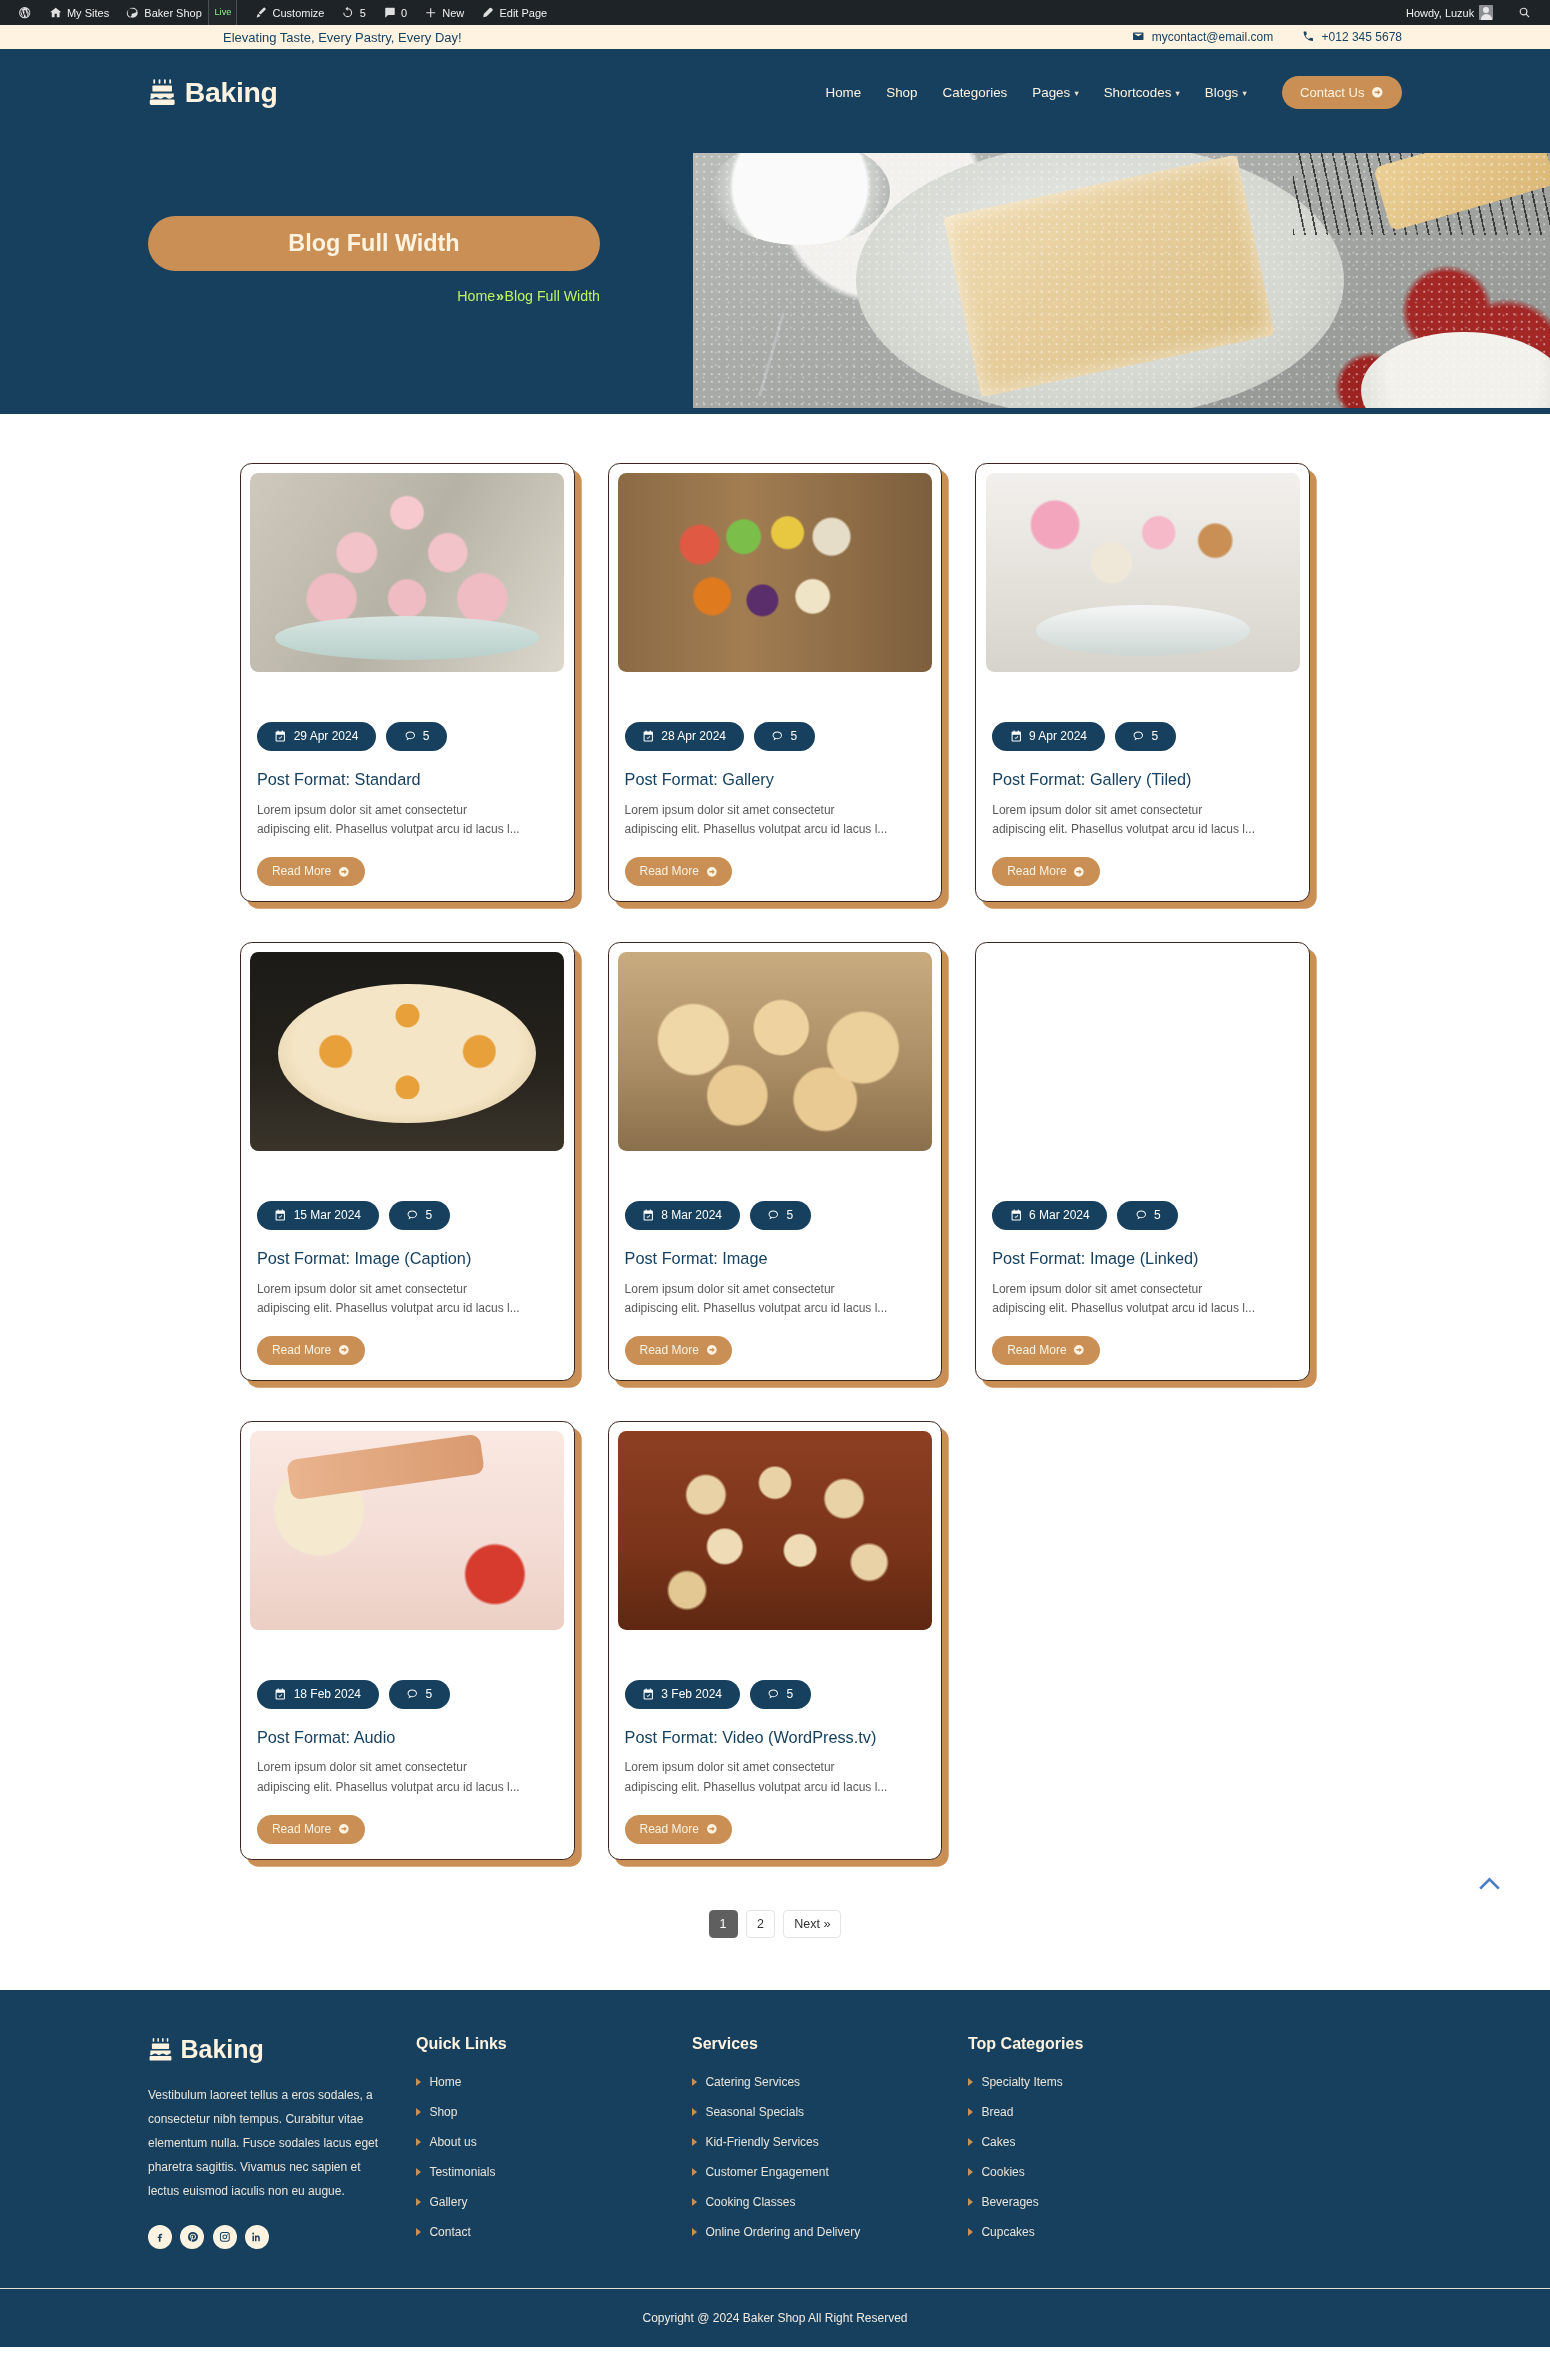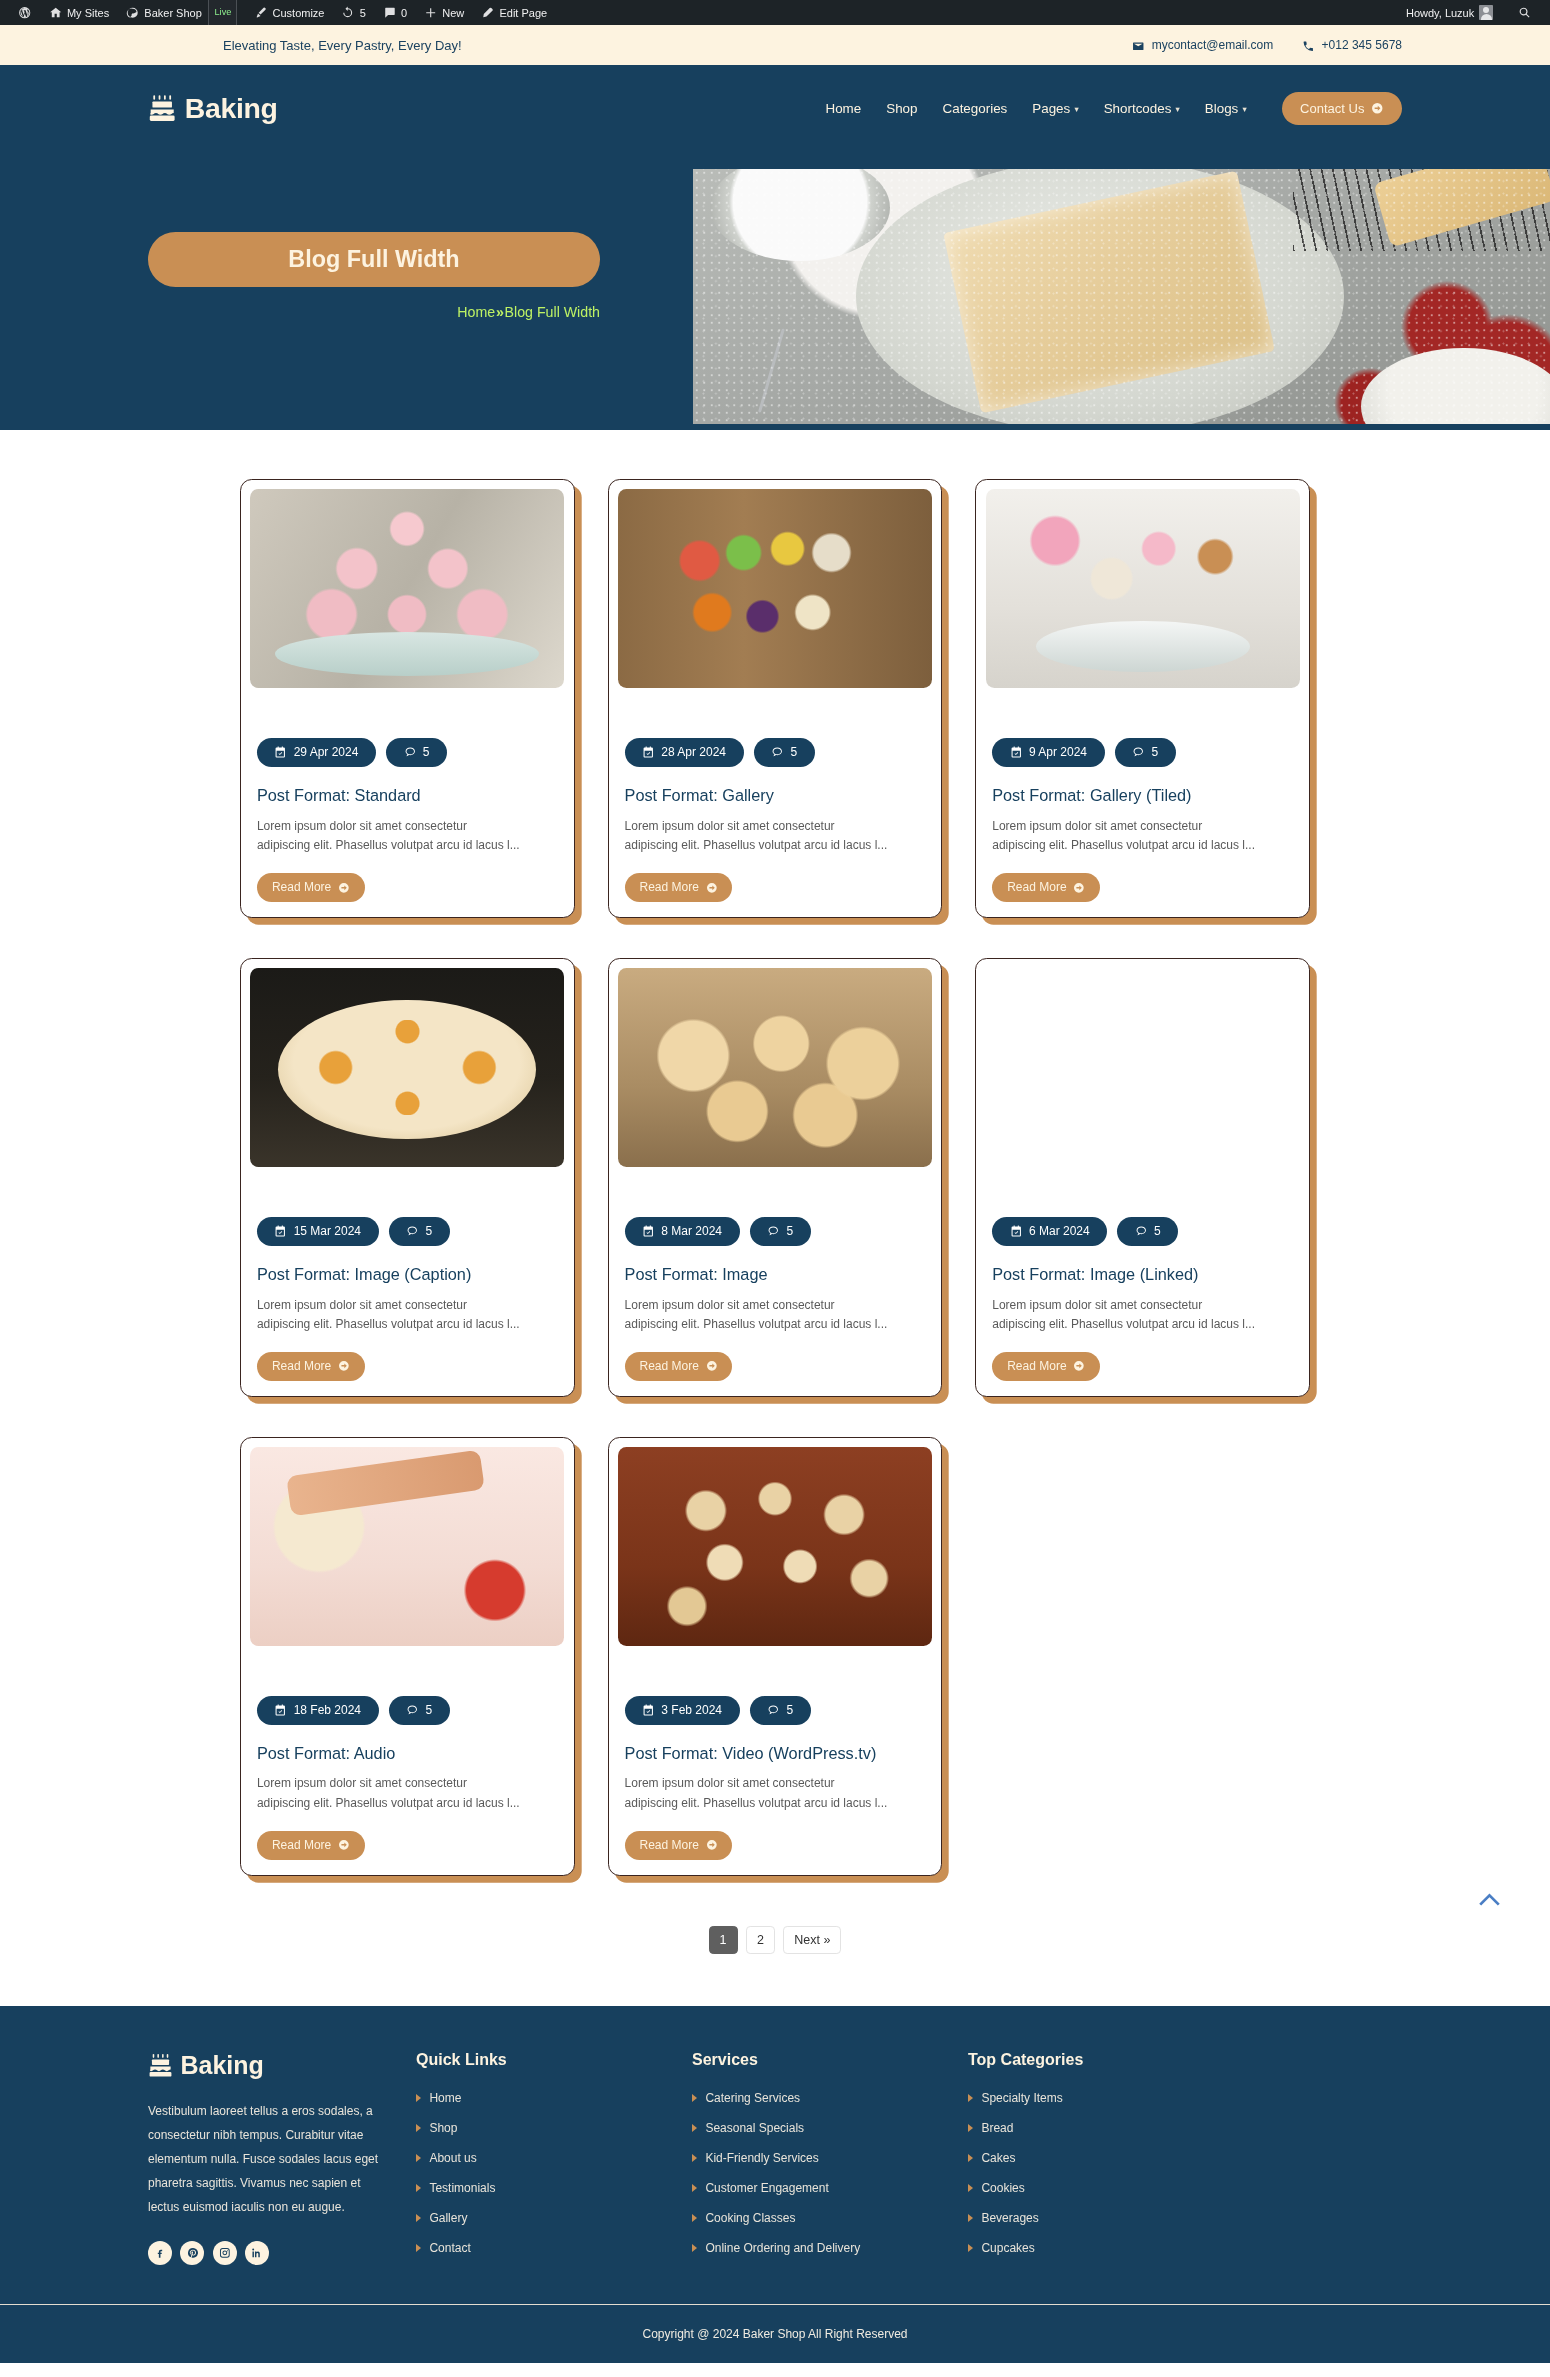--- a/index.html
+++ b/index.html
@@ -51,38 +51,38 @@
   
   .stray-tab {
     position: absolute; left: 38px; top: 25px; width: 43px; height: 13.4px;
     background: #fdf6e6; border: 0.8px solid #cfc8b6; border-top: none;
     border-radius: 0 0 4.2px 4.2px;
   }
 
   
   .topbar {
     background: #fdf3e0;
-    height: 40px;
+    height: 24px;
     display: flex;
     align-items: center;
     padding: 0 0 0 0;
     position: relative;
   }
   .topbar-inner{
     width: 1254px; margin: 0 auto; display:flex; align-items:center; position:relative;
   }
   .tagline {
     font-size: 13px; color: #1b4260; font-weight: 500;
     position:absolute; left: 75px;
   }
   .topbar-right {
     margin-left: auto; display: flex; align-items: center; gap: 28.4px;
     font-size: 12px; color: #1b4260;
   }
-  .tb-contact { display:flex; align-items:flex-end; gap: 7.5px; }
+  .tb-contact { display:flex; align-items:flex-start; gap: 7.5px; }
   .tb-contact svg { width: 12.5px; height: 12.5px; fill:#1b4260; display:block; }
 
   
   .hero {
     background: #17405e;
     position: relative;
     height: 365px;
     overflow: hidden;
   }
   .navrow {

